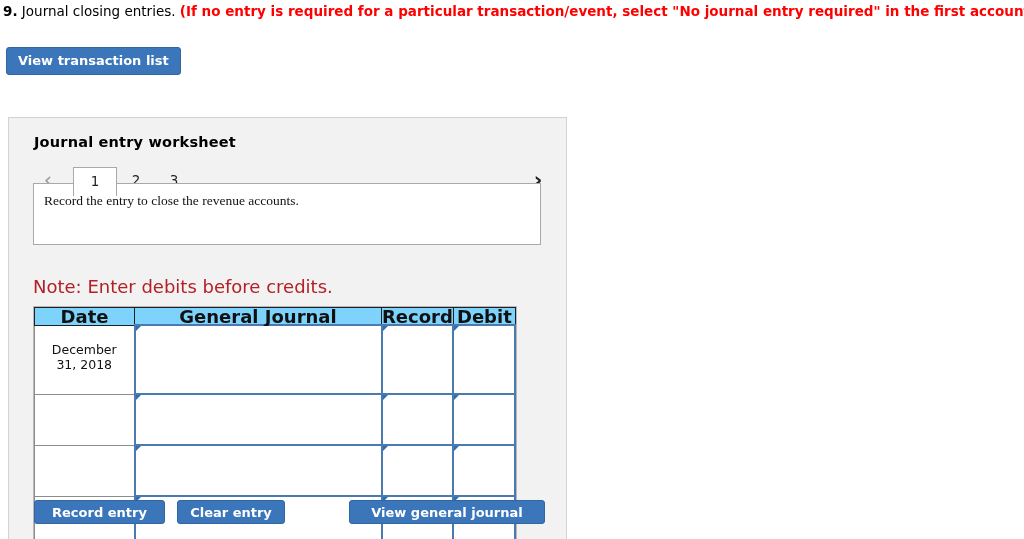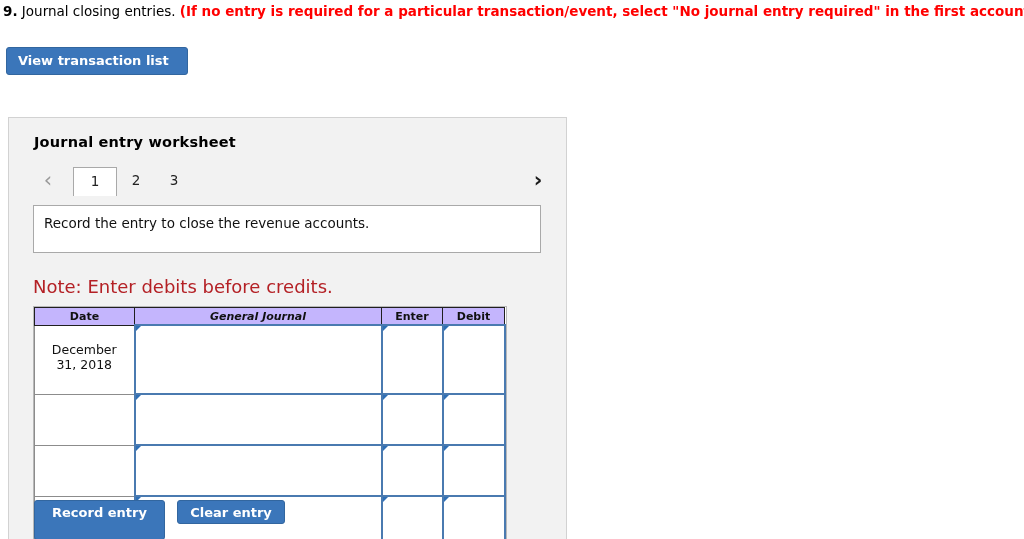--- a/index.html
+++ b/index.html
@@ -50,21 +50,21 @@
     text-align: center;
     box-sizing: border-box;
     cursor: pointer;
     white-space: nowrap;
     font-family: "DejaVu Sans", "Liberation Sans", sans-serif;
   }
   #view-transaction-list {
     position: absolute;
     left: 6px;
     top: 47px;
-    padding: 5px 18px 6px 11px;
+    padding: 5px 11px 6px 11px;
     line-height: 15px;
   }
 
   
   #worksheet-panel {
     position: absolute;
     left: 8px;
     top: 85px;
     width: 559px;
     height: 427px;
@@ -129,27 +129,28 @@
     border-bottom: none;
     height: 29px;
     line-height: 27px;
     z-index: 5;
   }
 
   
   #instruction-box {
     position: absolute;
     left: 24px;
-    top: 87px;
+    top: 65px;
     width: 508px;
-    height: 48px;
+    height: 62px;
     background: #ffffff;
     border: 1px solid #a9a9a9;
     box-sizing: border-box;
     z-index: 1;
+    font-family: Liberation Serif, serif;
   }
   #instruction-text {
     position: absolute;
     left: 10px;
     top: 8px;
     font-size: 13.5px;
     line-height: 18px;
     color: #111111;
   }
 
@@ -170,32 +171,32 @@
     border: 1px solid #b8b8b8;
     background: #ffffff;
     box-sizing: content-box;
   }
   table#journal-table {
     border-collapse: collapse;
     table-layout: fixed;
     background: #ffffff;
   }
   table#journal-table th {
-    background: #c4b5fd;
+    background: #7dd3fc;
     border: 1px solid #1f1f1f;
-    font-size: 11px;
+    font-size: 18px;
     font-weight: bold;
     color: #111111;
     height: 16px;
     padding: 0;
     text-align: center;
     line-height: 15px;
   }
   .col-date  { width: 99px; }
-  .col-gj    { width: 246px; font-style: italic; }
+  .col-gj    { width: 246px; }
   .col-debit { width: 60px; }
   .col-credit{ width: 61px; }
 
   table#journal-table td {
     padding: 16px;
     vertical-align: top;
   }
   td.date-cell {
     border: 1px solid #8c8c8c;
     border-top: none;
@@ -223,21 +224,21 @@
   tr.row-first td.input-cell { height: 35px; }
   tr.row-std td.date-cell { height: 17px; }
   tr.row-std td.input-cell { height: 17px; }
 
   
   #record-entry-button {
     position: absolute;
     left: 25px;
     top: 382px;
     width: 131px;
-    height: 40px;
+    height: 24px;
     line-height: 23px;
   }
   #clear-entry-button {
     position: absolute;
     left: 168px;
     top: 382px;
     width: 108px;
     height: 24px;
     line-height: 23px;
   }
@@ -282,21 +283,21 @@
   </div>
 
   <div id="note-text">Note: Enter debits before credits.</div>
 
   <div id="journal-table-wrap">
     <table id="journal-table">
       <thead>
         <tr>
           <th class="col-date">Date</th>
           <th class="col-gj">General Journal</th>
-          <th class="col-debit">Enter</th>
+          <th class="col-debit">Record</th>
           <th class="col-credit">Debit</th>
         </tr>
       </thead>
       <tbody id="journal-body">
           <tr class="row-first">
             <td class="date-cell">
               <div>December</div>
               <div>31, 2018</div>
             </td>
             <td class="input-cell"><span class="cell-marker"></span><span></span></td>
@@ -340,14 +341,15 @@
             <td class="input-cell"><span class="cell-marker"></span><span></span></td>
           </tr>
         </tbody>
     </table>
   </div>
 
   <div class="btn" id="record-entry-button">Record entry</div>
 
   <div class="btn" id="clear-entry-button">Clear entry</div>
 
+  <div class="btn" id="view-general-journal-button">View general journal</div>
 
 </div>
 
 </body></html>

